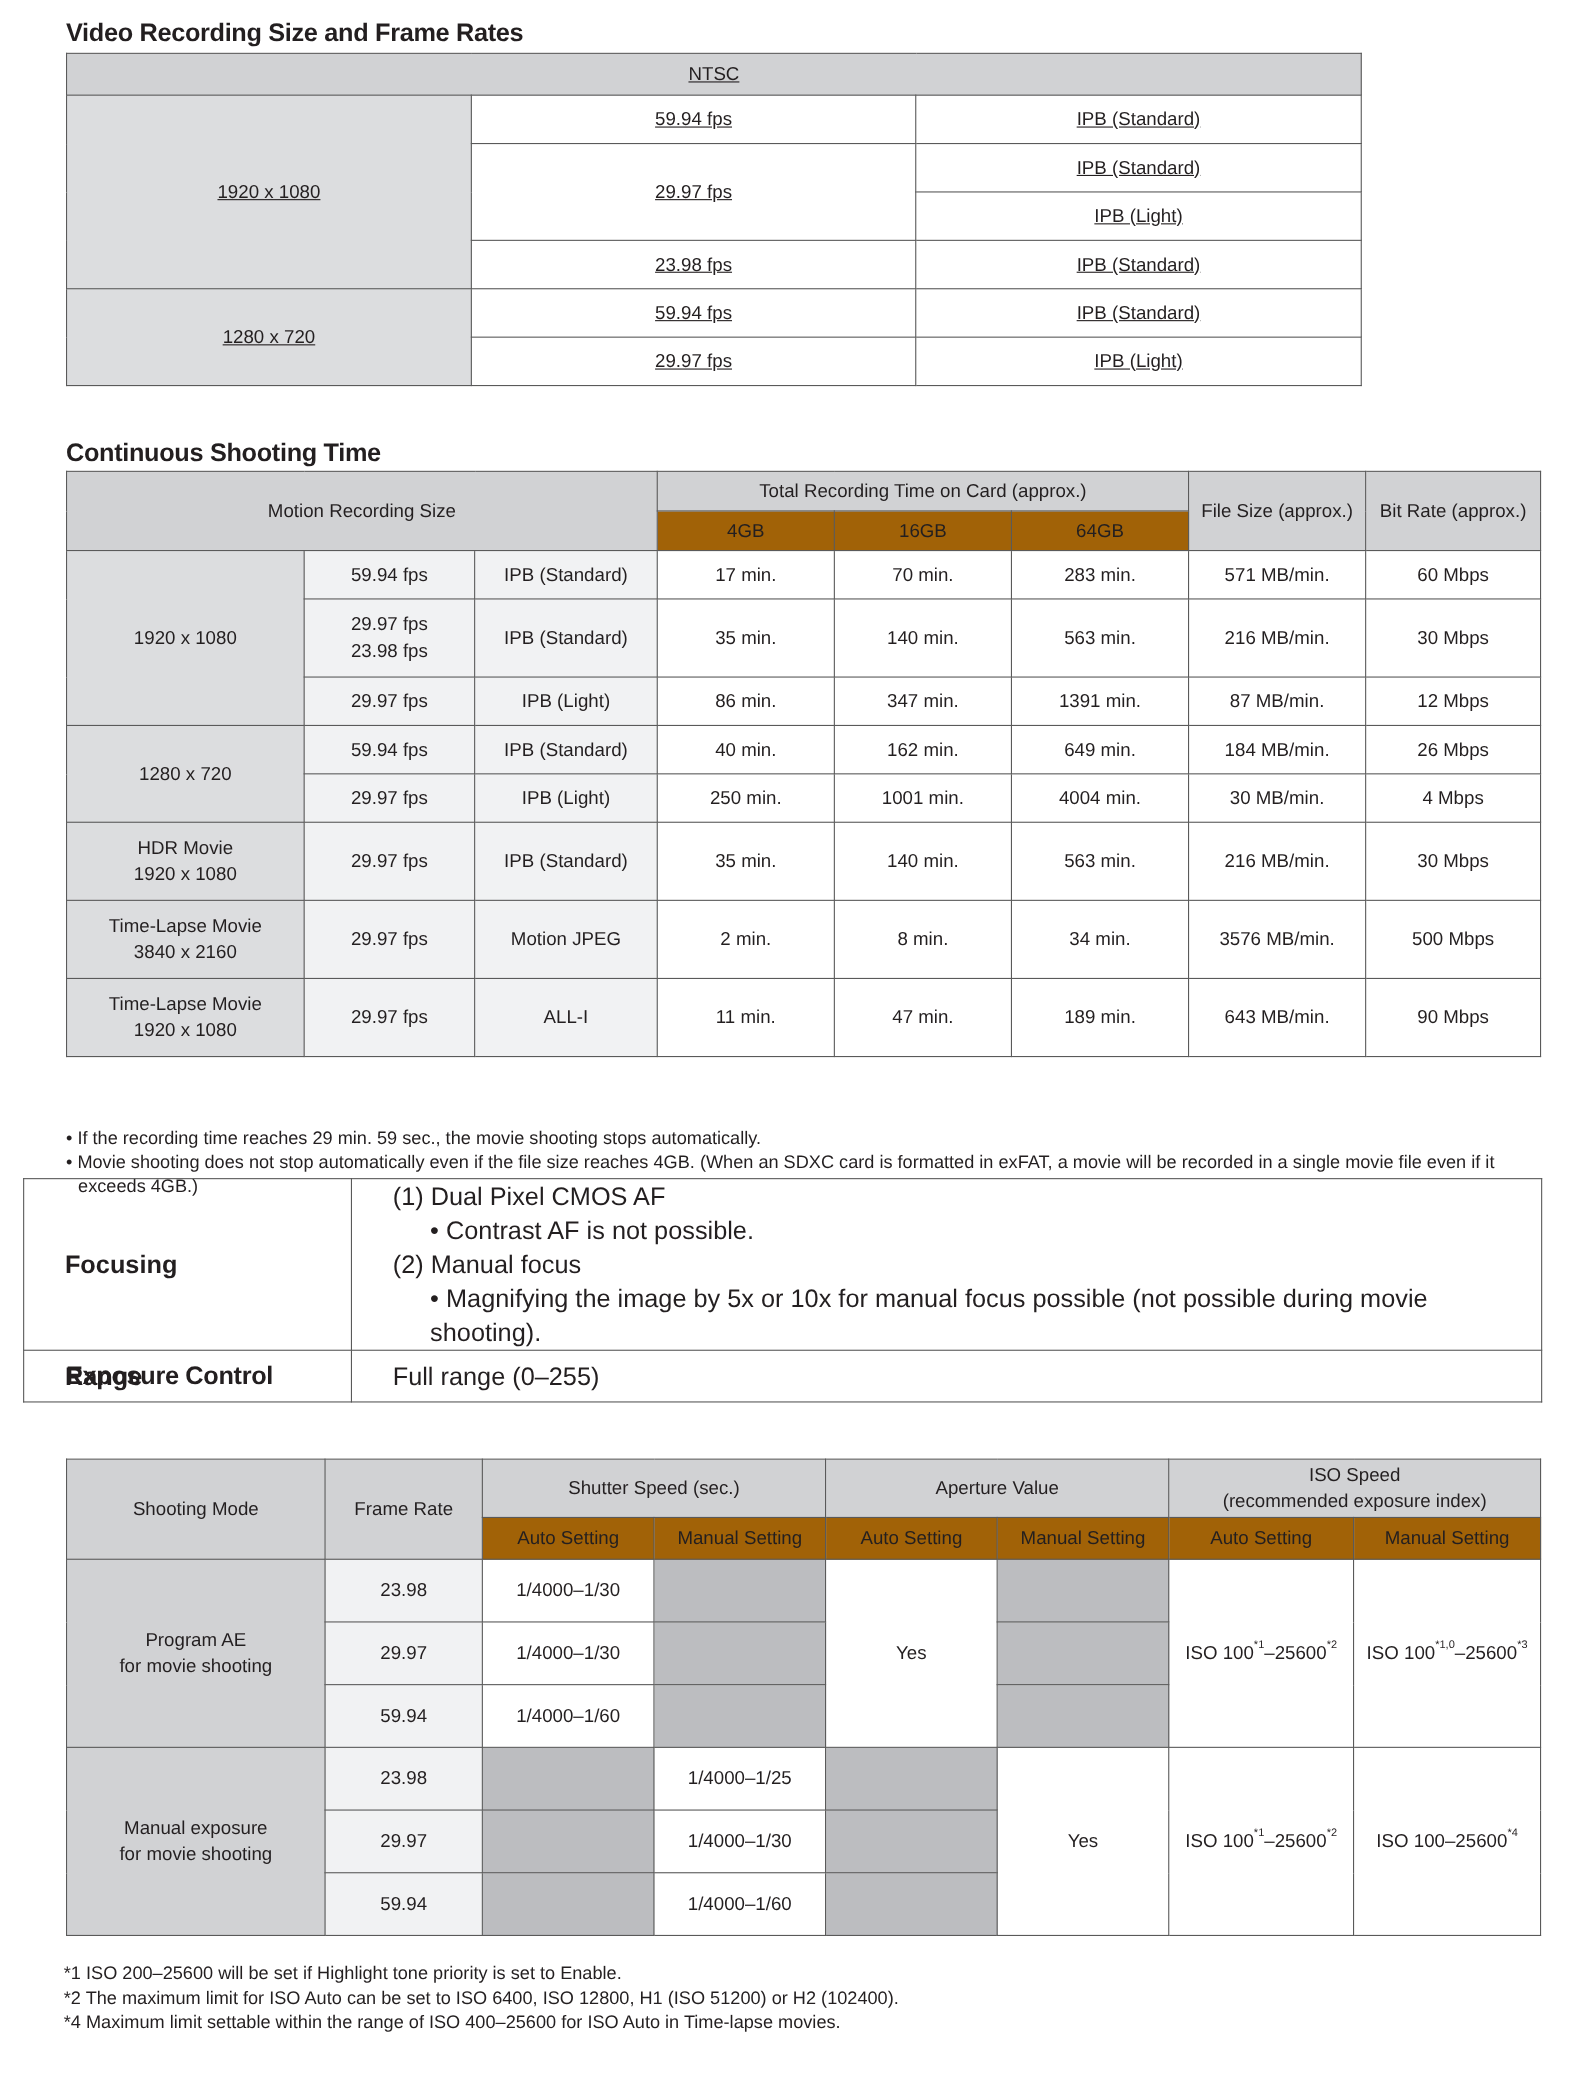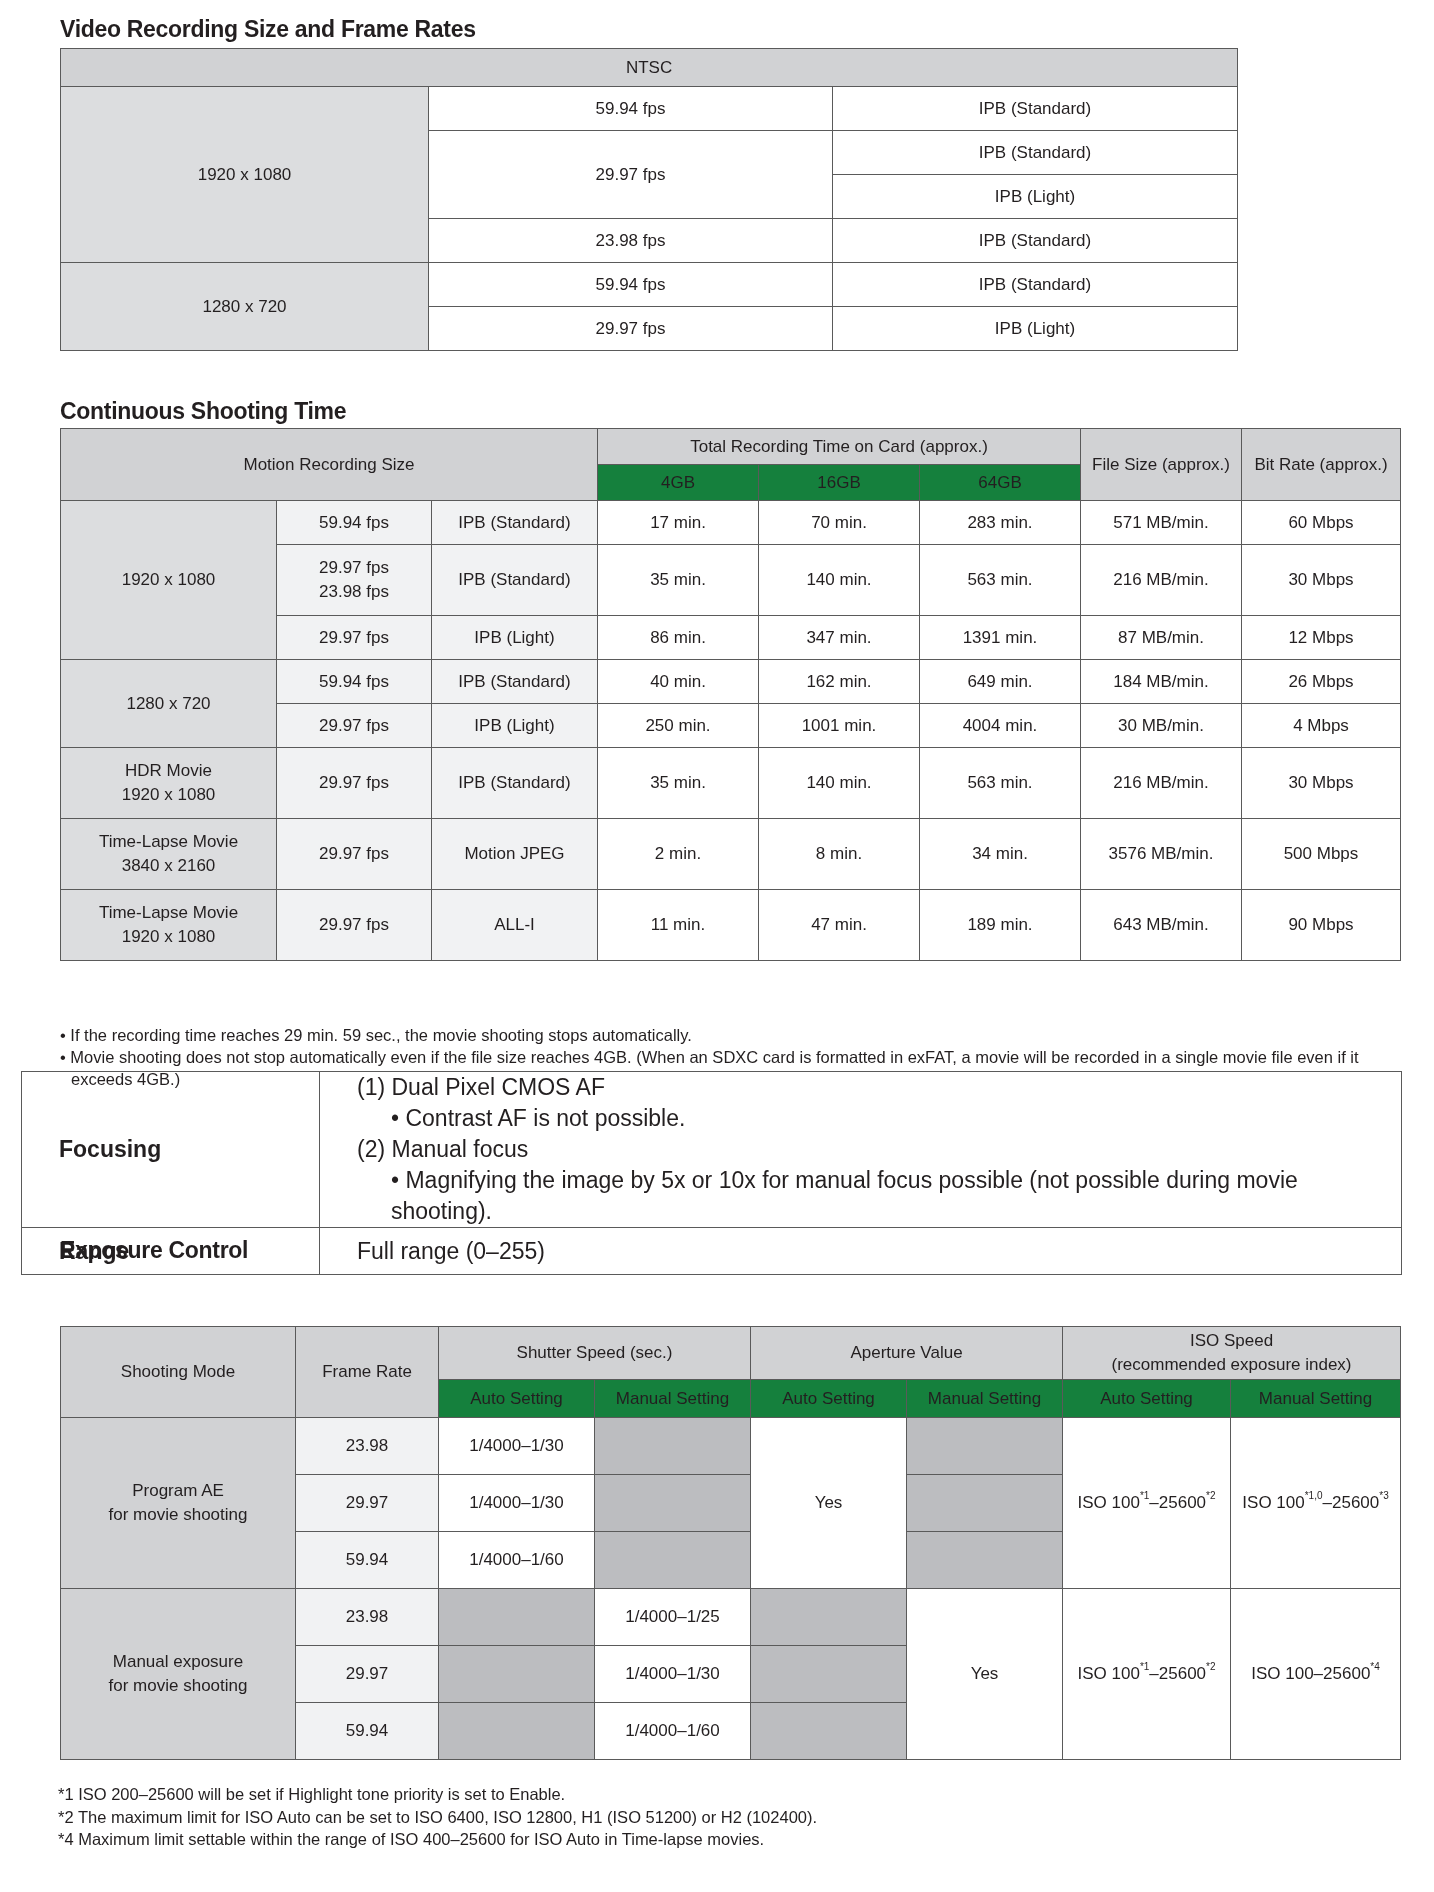--- a/index.html
+++ b/index.html
@@ -2,39 +2,39 @@
 <html><head>
 <meta charset="utf-8">
 <style>
   html, body { margin:0; padding:0; background:#ffffff; }
   body { width:1434px; height:1892px; position:relative; overflow:hidden;
          font-family:"Liberation Sans", "DejaVu Sans", sans-serif; color:#231f20; }
   .title { position:absolute; left:60px; font-weight:bold; font-size:23px; letter-spacing:-0.3px; }
   table { position:absolute; border-collapse:collapse; table-layout:fixed; }
   td { border:1.5px solid #5a5a5a; text-align:center; vertical-align:middle; font-size:17px; padding:0; line-height:1.4; }
   .hd { background:#d1d2d4; }
-  .sub { background:#15803d; }
+  .sub { background:#a16207; }
   .lbl { background:#dcdddf; }
   .col2 { background:#f1f2f3; }
   .wh { background:#ffffff; }
   .na { background:#bcbdc0; }
   .note { position:absolute; left:60px; font-size:16.5px; line-height:22px; }
   .note .bl { display:block; padding-left:11px; text-indent:-11px; }
   .spec td { font-size:23px; text-align:left; }
   .spec td.k { font-weight:bold; padding-left:37px; }
   .spec td.v { padding-left:37px; line-height:31px; }
   .spec .ind { padding-left:34px; display:block; }
   .fn { position:absolute; left:58px; top:1783px; font-size:16.5px; line-height:22.5px; }
   sup { font-size:10px; vertical-align:top; position:relative; top:-2px; }
 </style>
 </head>
 <body>
 
 <div class="title" style="top:16px;">Video Recording Size and Frame Rates</div>
-<table style="left:60px; top:48px; width:1177px;">
+<table style="left:60px; top:48px; width:1177px;text-decoration:underline;">
   <colgroup>
       <col style="width:368px">
       <col style="width:404px">
       <col style="width:405px">
     </colgroup>
   <tbody>
       <tr style="height:38px">
         <td class="hd" colspan="3">NTSC</td>
       </tr>
   <tr style="height:44px">

